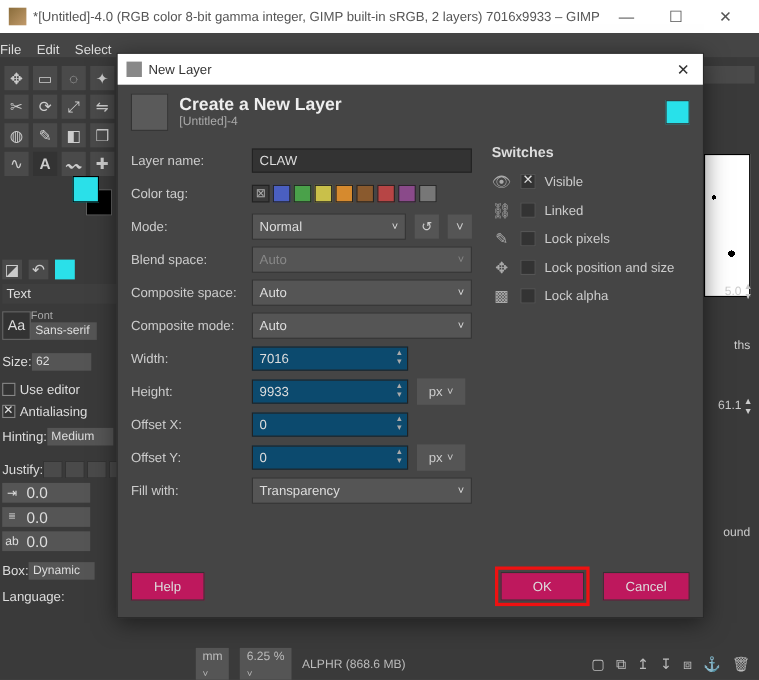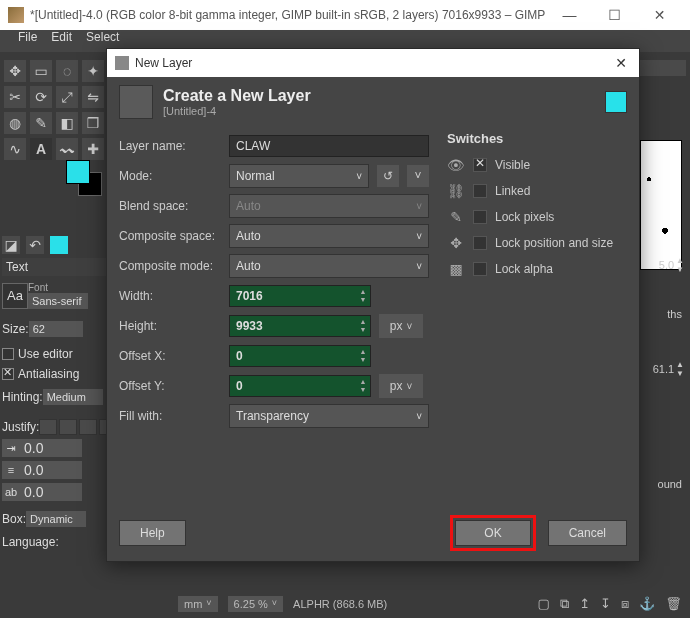--- a/index.html
+++ b/index.html
@@ -5,21 +5,21 @@
 * { box-sizing: border-box; margin: 0; padding: 0; font-family: "Segoe UI", sans-serif; }
 body { background: #454545; width: 690px; height: 618px; overflow: hidden; position: relative; color: #ccc; font-size: 12px; }
 
 
 .titlebar { height: 30px; background: #fff; display: flex; align-items: center; padding: 0 8px; color: #555; font-size: 12px; }
 .titlebar .ticon { width: 16px; height: 16px; margin-right: 6px; background: linear-gradient(135deg,#8a6d3b,#c19a6b); }
 .titlebar .spacer { flex: 1; }
 .winbtn { width: 45px; height: 30px; display: flex; align-items: center; justify-content: center; color: #555; font-size: 14px; }
 
 
-.menubar { height: 22px; background: #454545; display: flex; align-items: flex-start; padding: 0 18px; gap: 14px; color: #ddd; font-size: 12px; }
+.menubar { height: 22px; background: #454545; display: flex; align-items: flex-end; padding: 0 0; gap: 14px; color: #ddd; font-size: 12px; }
 
 
 .mainback { position: absolute; top:52px; left:0; right:0; bottom:28px; background:#3a3a3a; }
 
 
 .toolbox { position:absolute; top:60px; left:4px; width:100px; }
 .toolrow { display:flex; gap:4px; margin-bottom:4px; }
 .toolbtn { width:22px; height:22px; background:#4a4a4a; display:flex; align-items:center; justify-content:center; color:#ccc; font-size:14px; }
 
 .swatches { position:absolute; top:160px; left:66px; }
@@ -68,43 +68,43 @@
 .fselect { flex:1; height:24px; background:#555; border:1px solid #333; color:#ddd; padding:0 6px; font-size:12px; display:flex; align-items:center; justify-content:space-between;}
 .fselect.dis { color:#888;}
 .fselect .chev { font-size:10px;}
 
 .colortags { display:flex; gap:3px;}
 .ctag { width:16px; height:16px; border:1px solid #222;}
 
 .resetbtn { width:22px; height:22px; background:#555; display:flex; align-items:center; justify-content:center; font-size:12px;}
 .unitsel { width:44px; height:24px; background:#555; display:flex; align-items:center; justify-content:center; gap:4px; font-size:12px;}
 
-.spinner { width:142px; height:22px; background:#14532d; border:1px solid #222; display:flex; align-items:center;font-weight:bold;}
+.spinner { width:142px; height:22px; background:#0c4a6e; border:1px solid #222; display:flex; align-items:center;}
 .spinner .sval { flex:1; padding:0 6px; font-size:12px; color:#ddd;}
 .spinner .sarrows { width:14px; display:flex; flex-direction:column; font-size:7px; color:#aaa; line-height:8px; text-align:center;}
 
 .opacity-row { width:196px; height:22px; background:#333; border:1px solid #222; display:flex; align-items:center; position:relative;}
 .opacity-row .fill { position:absolute; top:0; left:0; bottom:0; right:16px; background:#5a5a5a;}
 .opacity-row .oval { position:relative; margin-left:auto; padding-right:4px; font-size:11px;}
 .opacity-row .oarr { width:12px; font-size:7px; color:#aaa; text-align:center; line-height:8px; position:relative;}
 
 .switches-title { font-weight:bold; font-size:13px; color:#ddd; margin-bottom:6px;}
 .swrow { display:flex; align-items:center; height:26px; gap:8px; font-size:12px; color:#ccc;}
 .swrow .swicon { width:18px; text-align:center; color:#aaa; font-size:14px;}
 .swrow .swcheck { width:14px; height:14px; background:#333; border:1px solid #555; position:relative;}
 .swrow .swcheck.on::after { content:"✕"; position:absolute; top:-3px; left:1px; color:#ddd; font-size:12px;}
 
 .dlg-footer { position:absolute; bottom:10px; left:12px; right:12px; display:flex; align-items:center;}
-.dbtn { height:26px; padding:0 20px; background:#737373; border:1px solid #333; color:#ddd; font-size:12px; display:flex; align-items:center; justify-content:center;}
+.dbtn { height:26px; padding:0 20px; background:#be185d; border:1px solid #333; color:#ddd; font-size:12px; display:flex; align-items:center; justify-content:center;}
 .okwrap { border:3px solid #e11; padding:2px; margin-right:12px;}
 .okwrap .dbtn { padding:0 28px;}
 
 
 .statusbar { position:absolute; bottom:0; left:0; right:0; height:28px; background:#3a3a3a; display:flex; align-items:center; padding:0 8px; gap:10px; font-size:11px; color:#bbb;}
-.stsel { background:#555; padding:2px 6px; display:flex; align-items:flex-start; gap:4px;}
+.stsel { background:#555; padding:2px 6px; display:flex; align-items:flex-start; gap:4px;flex-direction:column;}
 .sticons { margin-left:auto; display:flex; gap:10px; font-size:13px;}
 </style>
 </head>
 <body>
 
 <div class="titlebar">
   <div class="ticon"></div>
   <span>*[Untitled]-4.0 (RGB color 8-bit gamma integer, GIMP built-in sRGB, 2 layers) 7016x9933 – GIMP</span>
   <div class="spacer"></div>
   <div class="winbtn">—</div>
@@ -245,20 +245,34 @@
       <div class="t2">[Untitled]-4</div>
     </div>
     <div class="swatch"></div>
   </div>
 
   <div class="dlg-body">
     <div class="leftcol">
       <div class="frow">
         <div class="flabel">Layer name:</div>
         <input class="finput" value="CLAW" style="">
+      </div>
+      <div class="frow">
+        <div class="flabel">Color tag:</div>
+        <div class="colortags" id="colortags">
+            <div class="ctag" style="background: rgb(58, 58, 58); color: rgb(170, 170, 170); font-size: 11px; text-align: center; line-height: 14px;">⊠</div>
+            <div class="ctag" style="background: rgb(74, 95, 193);"></div>
+            <div class="ctag" style="background: rgb(74, 161, 74);"></div>
+            <div class="ctag" style="background: rgb(201, 192, 74);"></div>
+            <div class="ctag" style="background: rgb(214, 138, 46);"></div>
+            <div class="ctag" style="background: rgb(138, 90, 46);"></div>
+            <div class="ctag" style="background: rgb(183, 69, 69);"></div>
+            <div class="ctag" style="background: rgb(138, 74, 138);"></div>
+            <div class="ctag" style="background: rgb(119, 119, 119);"></div>
+          </div>
       </div>
       <div class="frow">
         <div class="flabel">Mode:</div>
         <div class="fselect" style="width:140px">
             <span>Normal</span>
             <span class="chev">˅</span>
           </div>
         <div class="resetbtn">↺</div>
         <div class="resetbtn">˅</div>
       </div>

